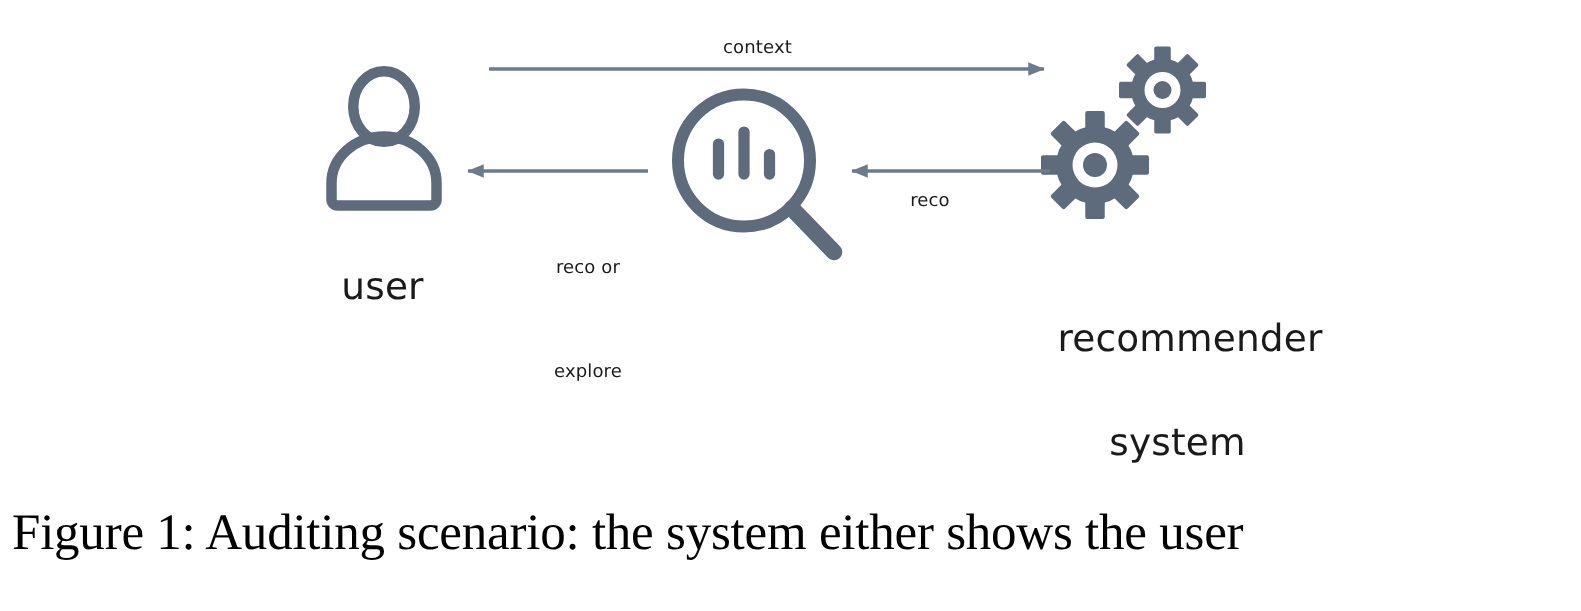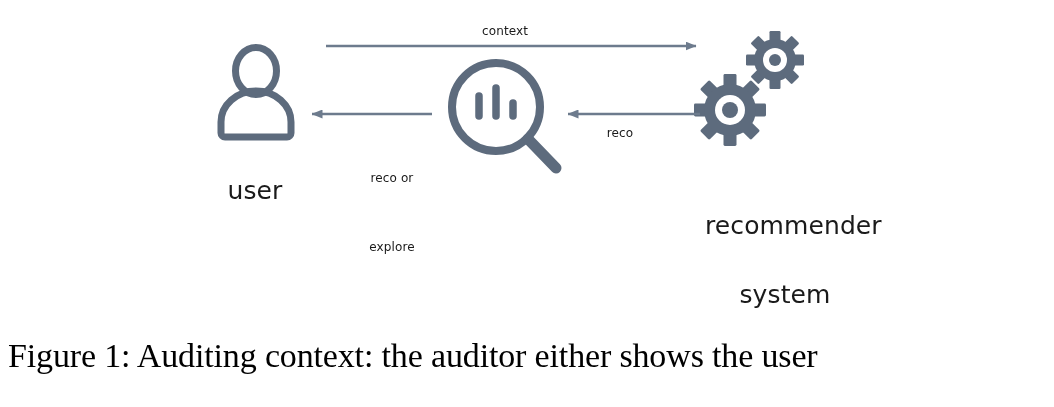--- a/index.html
+++ b/index.html
@@ -162,18 +162,18 @@
     <div class="diag-label node-name" id="label-user">user</div>
 
 
     <div class="diag-label node-name" id="label-recsys">
       <div>recommender</div>
       <div>system</div>
     </div>
   </div>
 
   <div id="caption">
-    <span class="cap-line">Figure 1: Auditing context: the auditor either shows the user</span>
+    <span class="cap-line">Figure 1: Auditing scenario: the system either shows the user</span>
     
     
   </div>
 
 </div>
 
 </body></html>

